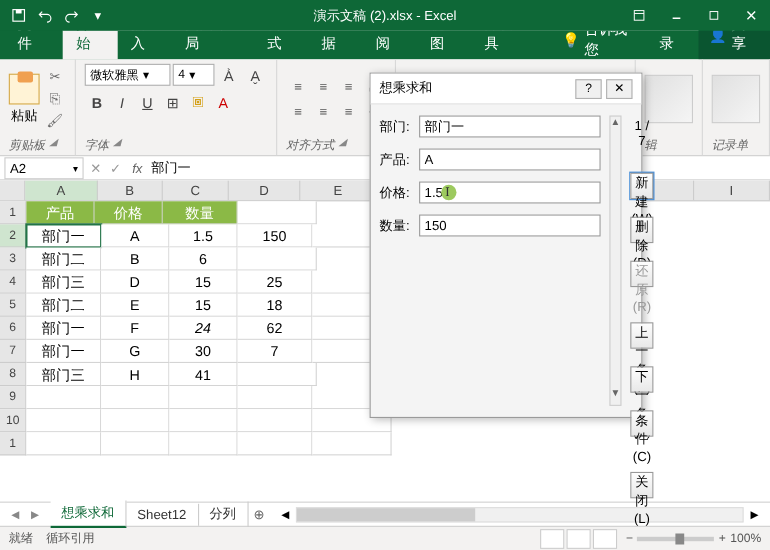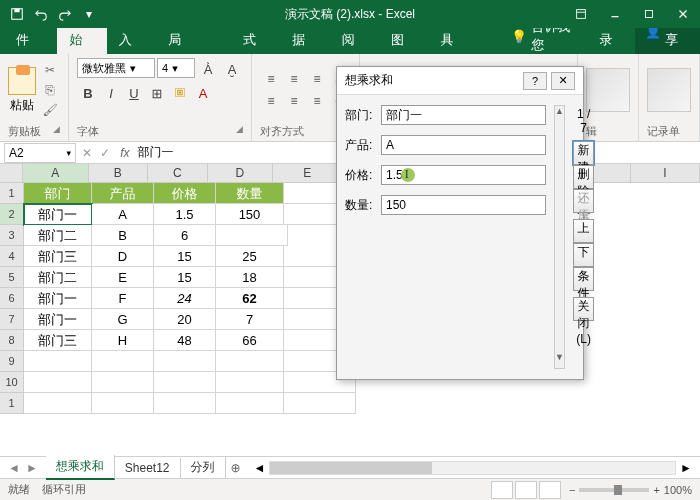--- a/index.html
+++ b/index.html
@@ -19,21 +19,21 @@
 .tab.active { background: #f3f2f1; color: #0e6837; }
 .tab.file { background: #0e6837; color: #fff; padding: 5px 16px; }
 .tell-me { display: flex; align-items: center; gap: 4px; padding: 0 8px; }
 .login { padding: 5px 10px; }
 .share { background: #0a5530; padding: 5px 10px; display: flex; align-items: center; gap: 4px; }
 
 
 .ribbon { height: 88px; background: #f3f2f1; border-bottom: 1px solid #d0d0d0; display: flex; position: relative; }
 .group { border-right: 1px solid #d8d8d8; padding: 4px 8px 2px; display: flex; flex-direction: column; }
 .group-body { flex: 1; display: flex; align-items: center; }
-.group-label { font-size: 11px; color: #666; text-align: center; padding-top: 2px; display: flex; justify-content: space-between; gap: 4px; }
+.group-label { font-size: 11px; color: #666; text-align: center; padding-top: 2px; display: flex; justify-content: flex-start; gap: 4px; font-style: italic; }
 .dialog-launcher { font-size: 9px; color: #888; }
 .paste-btn { display: flex; flex-direction: column; align-items: center; gap: 2px; }
 .paste-icon { width: 28px; height: 28px; background: #fff3d6; border: 1px solid #d4a94a; position: relative; }
 .paste-icon::after { content: ''; position: absolute; width: 14px; height: 10px; background: #f0a050; top: -3px; left: 7px; border-radius: 2px; }
 .mini-btns { display: flex; flex-direction: column; gap: 2px; margin-left: 4px; }
 .mini { width: 20px; height: 18px; display: flex; align-items: center; justify-content: center; color: #666; }
 
 .font-row { display: flex; gap: 2px; align-items: flex-start; }
 .font-select { height: 20px; border: 1px solid #adadad; background: #fff; padding: 0 4px; font-size: 11px; display: flex; align-items: center; gap: 4px; }
 .font-btn-row { display: flex; gap: 1px; margin-top: 2px; }
@@ -94,21 +94,21 @@
 .dlg-tbtn { width: 24px; height: 18px; border: 1px solid #b0b0b0; background: #f0f0f0; display: flex; align-items: center; justify-content: center; font-size: 11px; }
 .dlg-body { display: flex; padding: 10px 8px; gap: 8px; height: calc(100% - 28px); }
 .dlg-left { flex: 1; }
 .dlg-field { display: flex; align-items: center; margin-bottom: 10px; gap: 4px; font-size: 12px; }
 .dlg-field label { width: 32px; }
 .dlg-input { flex: 1; height: 20px; border: 1px solid #999; padding: 0 4px; font-size: 12px; background: #fff; }
 .cursor-hl { display: inline-block; width: 14px; height: 14px; background: #9dca5f; border-radius: 50%; margin-left: -2px; position: relative; }
 .cursor-hl::after { content: 'I'; position: absolute; left: 4px; top: -1px; color: #333; font-family: serif; }
 .dlg-scroll { width: 16px; background: #f0f0f0; border: 1px solid #ccc; display: flex; flex-direction: column; }
 .dlg-scroll-btn { height: 16px; text-align: center; font-size: 9px; color: #666; }
-.dlg-right { width: 78px; display: flex; flex-direction: column; gap: 0; }
+.dlg-right { width: 78px; display: flex; flex-direction: column; gap: 16px; }
 .dlg-counter { text-align: center; font-size: 12px; padding: 2px 0 6px; }
 .dlg-btn { height: 24px; border: 1px solid #999; background: linear-gradient(#fdfdfd,#e8e8e8); font-size: 12px; }
 .dlg-btn.disabled { color: #999; }
 .dlg-btn.primary { box-shadow: 0 0 0 1px #4a90d9; }
 
 svg { width: 14px; height: 14px; }
 </style>
 </head>
 <body>
 
@@ -305,21 +305,20 @@
       <div class="rh">5</div>
       <div class="rh">6</div>
       <div class="rh">7</div>
       <div class="rh">8</div>
       <div class="rh">9</div>
       <div class="rh">10</div>
       <div class="rh">1</div>
     </div>
     <div class="cells" id="cells">
         <div class="row">
-          <div class="cell hdr-cell" style="width: 68px;">部门</div>
           <div class="cell hdr-cell" style="width: 62px;">产品</div>
           <div class="cell hdr-cell" style="width: 62px;">价格</div>
           <div class="cell hdr-cell" style="width: 68px;">数量</div>
           <div class="cell" style="width: 72px;"></div>
         </div>
         <div class="row">
           <div class="cell active-cell" style="width: 68px;">部门一</div>
           <div class="cell" style="width: 62px;">A</div>
           <div class="cell" style="width: 62px;">1.5</div>
           <div class="cell" style="width: 68px;">150</div>
@@ -342,35 +341,34 @@
           <div class="cell" style="width: 68px;">部门二</div>
           <div class="cell" style="width: 62px;">E</div>
           <div class="cell" style="width: 62px;">15</div>
           <div class="cell" style="width: 68px;">18</div>
           <div class="cell" style="width: 72px;"></div>
         </div>
         <div class="row">
           <div class="cell" style="width: 68px;">部门一</div>
           <div class="cell" style="width: 62px;">F</div>
           <div class="cell" style="width: 62px; font-style: italic;">24</div>
-          <div class="cell" style="width: 68px; font-weight: bold;">62</div>
+          <div class="cell" style="width: 68px;">62</div>
           <div class="cell" style="width: 72px;"></div>
         </div>
         <div class="row">
           <div class="cell" style="width: 68px;">部门一</div>
           <div class="cell" style="width: 62px;">G</div>
-          <div class="cell" style="width: 62px;">20</div>
+          <div class="cell" style="width: 62px;">30</div>
           <div class="cell" style="width: 68px;">7</div>
           <div class="cell" style="width: 72px;"></div>
         </div>
         <div class="row">
           <div class="cell" style="width: 68px;">部门三</div>
           <div class="cell" style="width: 62px;">H</div>
-          <div class="cell" style="width: 62px;">48</div>
-          <div class="cell" style="width: 68px;">66</div>
+          <div class="cell" style="width: 62px;">41</div>
           <div class="cell" style="width: 72px;"></div>
         </div>
         <div class="row">
           <div class="cell" style="width: 68px;"></div>
           <div class="cell" style="width: 62px;"></div>
           <div class="cell" style="width: 62px;"></div>
           <div class="cell" style="width: 68px;"></div>
           <div class="cell" style="width: 72px;"></div>
         </div>
         <div class="row">

